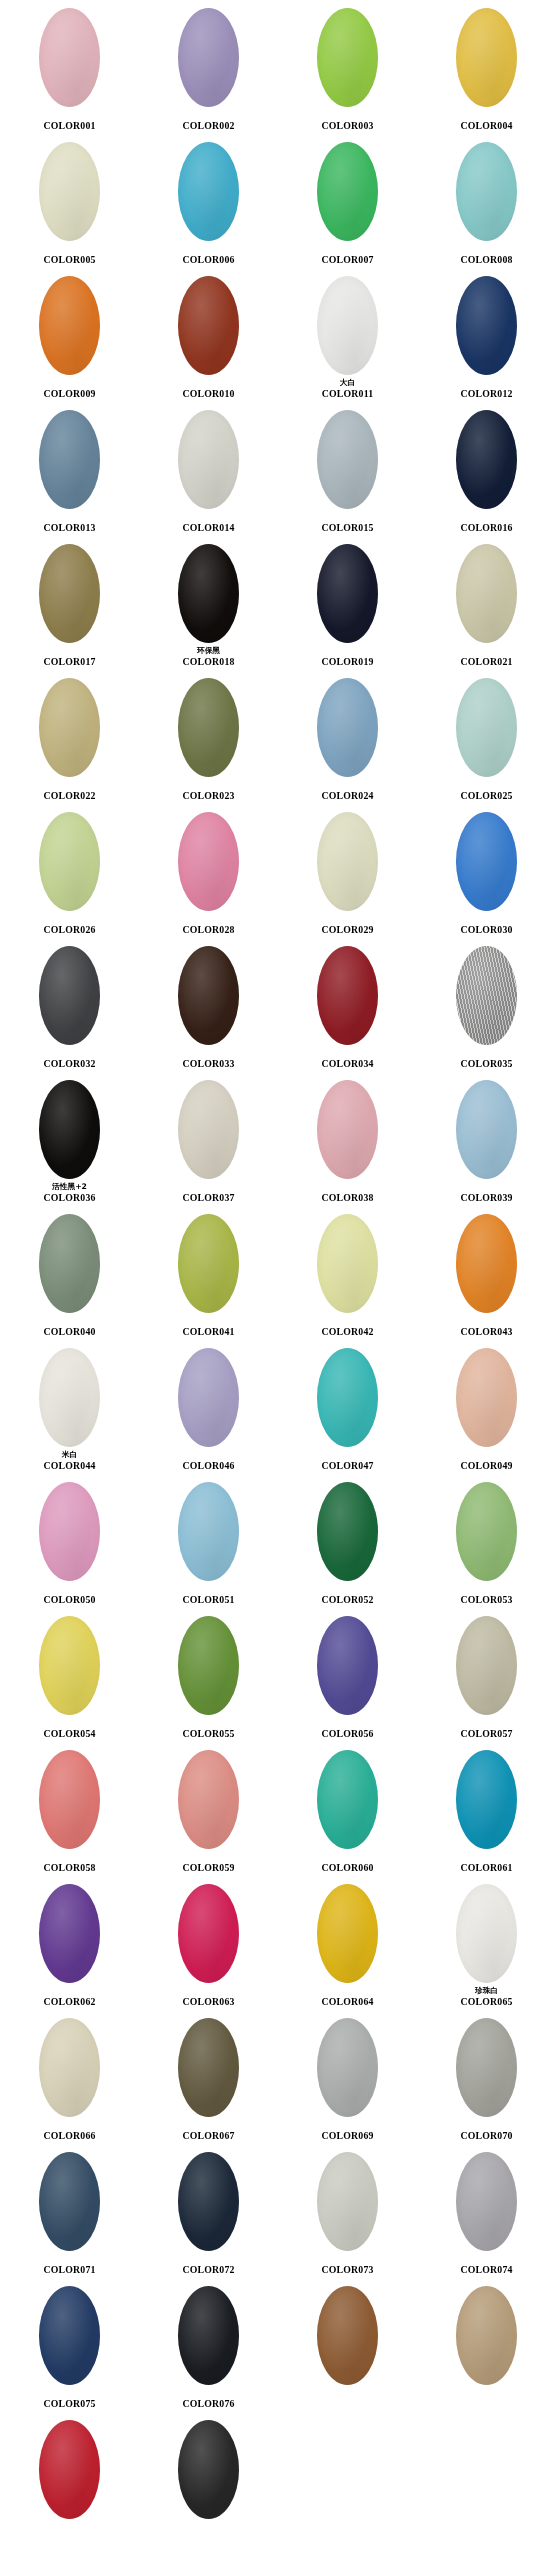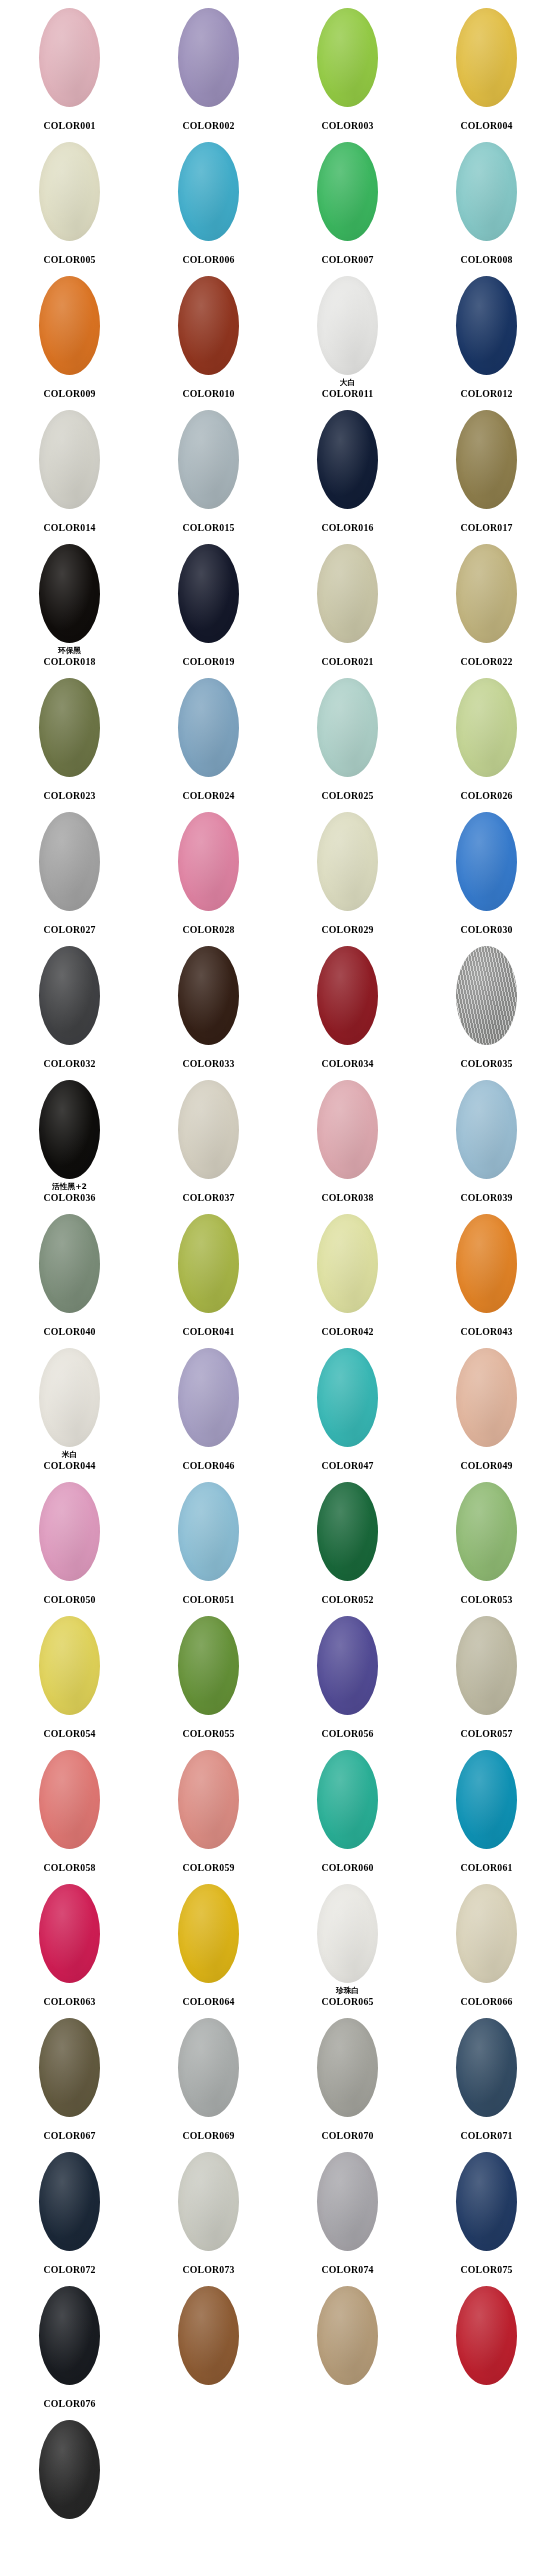--- a/index.html
+++ b/index.html
@@ -217,20 +217,29 @@
       <div class="swatch-oval-wrap">
         <div class="swatch-oval" style="background-color: rgb(28, 58, 110);"></div>
       </div>
       <div class="swatch-labels">
         <span class="swatch-cn"></span>
         <span class="swatch-code">COLOR012</span>
       </div>
     </div>
     <div class="swatch-cell">
       <div class="swatch-oval-wrap">
+        <div class="swatch-oval" style="background-color: rgb(110, 143, 168);"></div>
+      </div>
+      <div class="swatch-labels">
+        <span class="swatch-cn"></span>
+        <span class="swatch-code">COLOR013</span>
+      </div>
+    </div>
+    <div class="swatch-cell">
+      <div class="swatch-oval-wrap">
         <div class="swatch-oval" style="background-color: rgb(230, 229, 220);"></div>
       </div>
       <div class="swatch-labels">
         <span class="swatch-cn"></span>
         <span class="swatch-code">COLOR014</span>
       </div>
     </div>
     <div class="swatch-cell">
       <div class="swatch-oval-wrap">
         <div class="swatch-oval" style="background-color: rgb(185, 199, 205);"></div>
@@ -325,29 +334,20 @@
       <div class="swatch-oval-wrap">
         <div class="swatch-oval" style="background-color: rgb(212, 230, 160);"></div>
       </div>
       <div class="swatch-labels">
         <span class="swatch-cn"></span>
         <span class="swatch-code">COLOR026</span>
       </div>
     </div>
     <div class="swatch-cell">
       <div class="swatch-oval-wrap">
-        <div class="swatch-oval" style="background-color: rgb(178, 178, 178);"></div>
-      </div>
-      <div class="swatch-labels">
-        <span class="swatch-cn"></span>
-        <span class="swatch-code">COLOR027</span>
-      </div>
-    </div>
-    <div class="swatch-cell">
-      <div class="swatch-oval-wrap">
         <div class="swatch-oval" style="background-color: rgb(244, 143, 178);"></div>
       </div>
       <div class="swatch-labels">
         <span class="swatch-cn"></span>
         <span class="swatch-code">COLOR028</span>
       </div>
     </div>
     <div class="swatch-cell">
       <div class="swatch-oval-wrap">
         <div class="swatch-oval" style="background-color: rgb(240, 240, 210);"></div>
@@ -613,20 +613,29 @@
       <div class="swatch-oval-wrap">
         <div class="swatch-oval" style="background-color: rgb(16, 160, 198);"></div>
       </div>
       <div class="swatch-labels">
         <span class="swatch-cn"></span>
         <span class="swatch-code">COLOR061</span>
       </div>
     </div>
     <div class="swatch-cell">
       <div class="swatch-oval-wrap">
+        <div class="swatch-oval" style="background-color: rgb(107, 63, 158);"></div>
+      </div>
+      <div class="swatch-labels">
+        <span class="swatch-cn"></span>
+        <span class="swatch-code">COLOR062</span>
+      </div>
+    </div>
+    <div class="swatch-cell">
+      <div class="swatch-oval-wrap">
         <div class="swatch-oval" style="background-color: rgb(227, 32, 92);"></div>
       </div>
       <div class="swatch-labels">
         <span class="swatch-cn"></span>
         <span class="swatch-code">COLOR063</span>
       </div>
     </div>
     <div class="swatch-cell">
       <div class="swatch-oval-wrap">
         <div class="swatch-oval" style="background-color: rgb(242, 198, 26);"></div>

